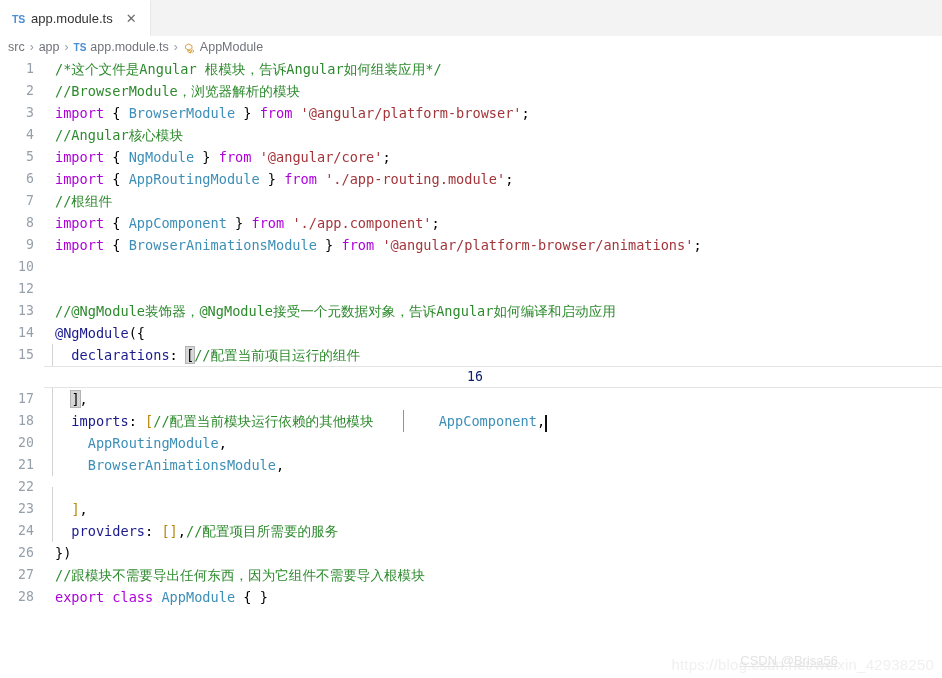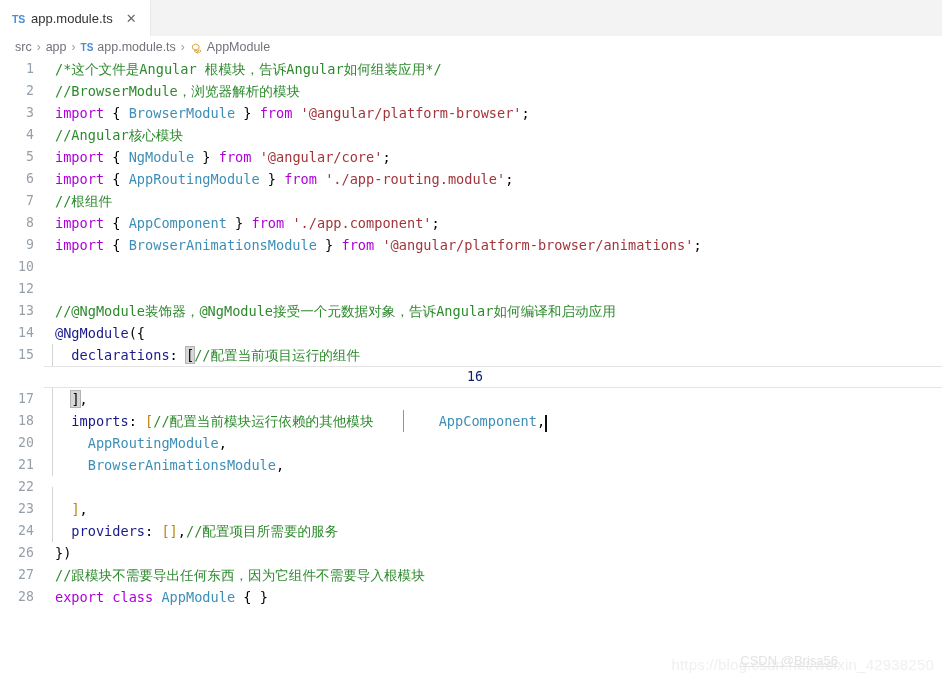--- a/index.html
+++ b/index.html
@@ -57,21 +57,21 @@
     margin-left: 4px;
     padding: 2px 3px;
     cursor: pointer;
   }
 
   
   .breadcrumb {
     height: 22px;
     display: flex;
     align-items: center;
-    padding-left: 15px;
+    padding-left: 8px;
     gap: 4px;
     background: #ffffff;
     font-size: 12.5px;
     color: #70737a;
     font-family: "Liberation Sans", sans-serif;
     white-space: nowrap;
   }
   .bc-item {
     display: inline-flex;
     align-items: center;

